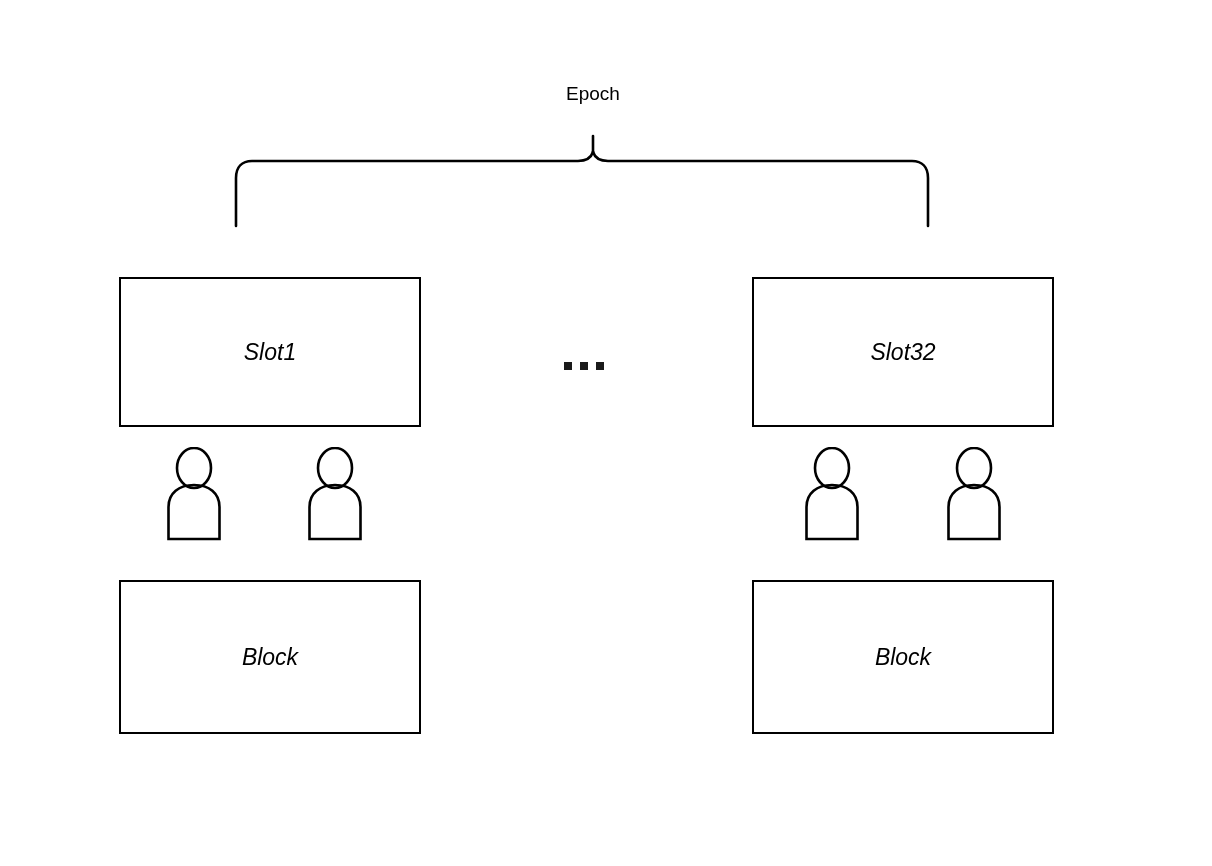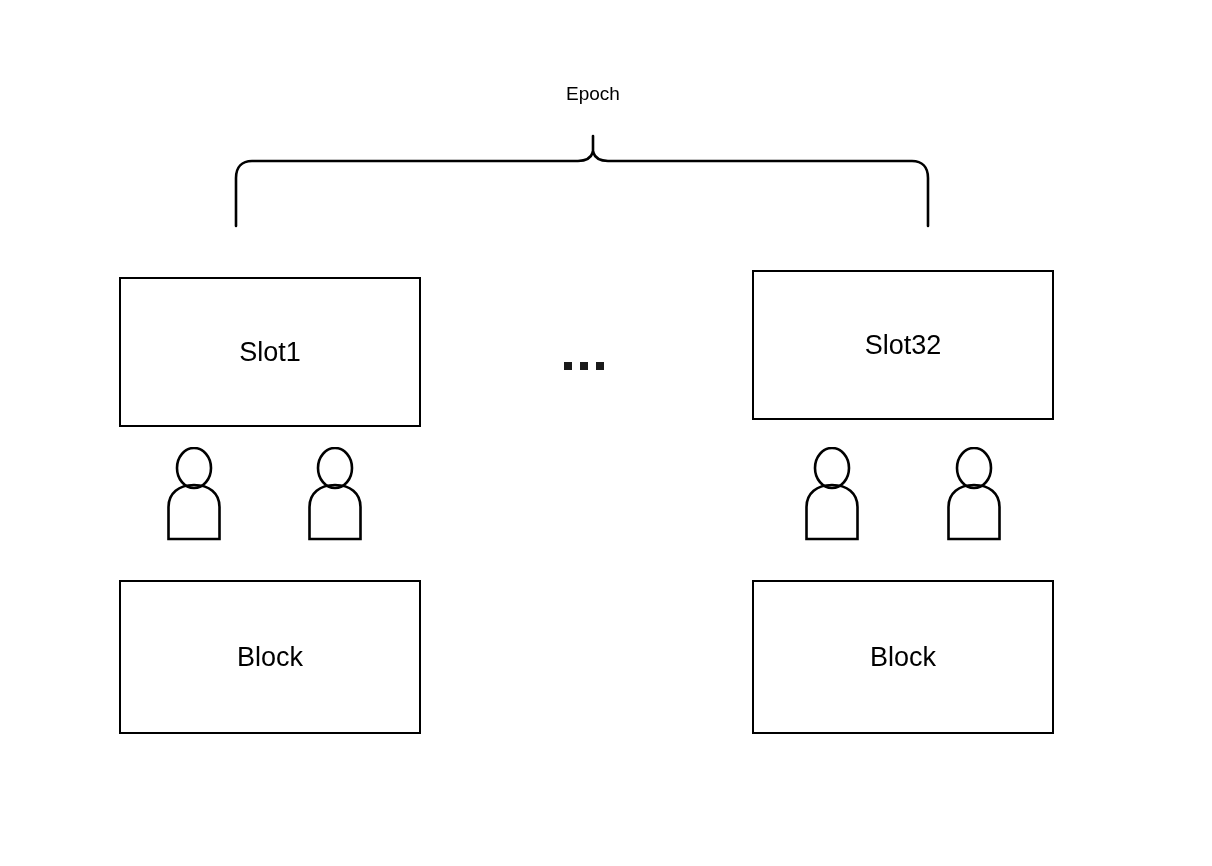--- a/index.html
+++ b/index.html
@@ -43,28 +43,29 @@
   
   .node-box {
     box-sizing: border-box;
     border: 2px solid #000000;
     background: #ffffff;
     display: flex;
     align-items: center;
     justify-content: center;
   }
   .node-box .node-label {
-    font-size: 27px;
+    font-size: 23px;
     line-height: 32px;
     color: #000000;
     white-space: nowrap;
+    font-style: italic;
   }
 
   .slot1-box   { left: 119px; top: 277px; width: 302px; height: 150px; }
-  .slot32-box  { left: 752px; top: 270px; width: 302px; height: 150px; }
+  .slot32-box  { left: 752px; top: 277px; width: 302px; height: 150px; }
   .block1-box  { left: 119px; top: 580px; width: 302px; height: 154px; }
   .block2-box  { left: 752px; top: 580px; width: 302px; height: 154px; }
 
   
   .ellipsis {
     left: 564px;
     top: 360px;
     width: 40px;
     height: 12px;
     display: flex;

